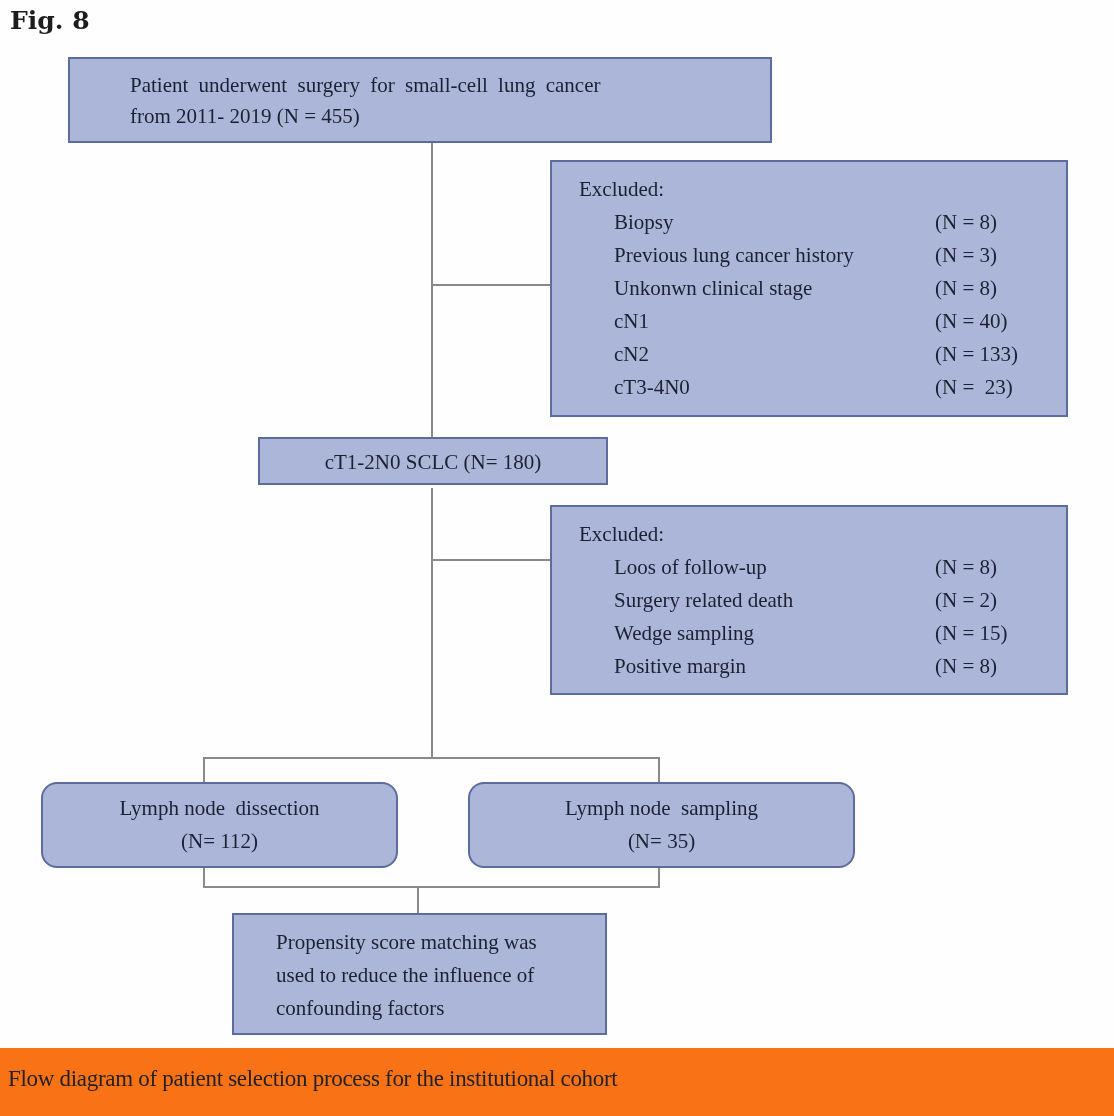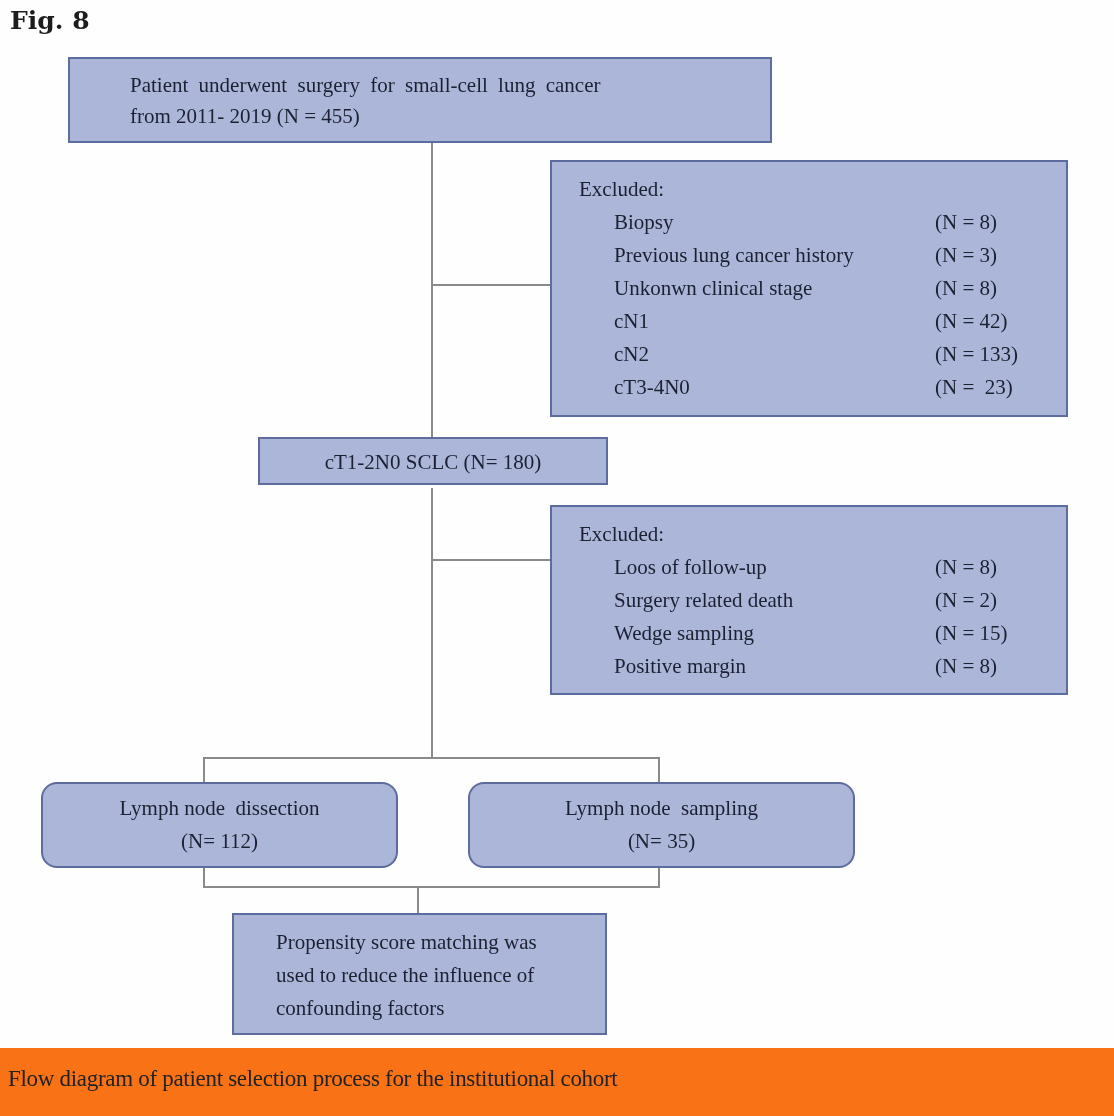--- a/index.html
+++ b/index.html
@@ -98,21 +98,21 @@
     <div class="xrow">
       <span>Previous lung cancer history</span>
       <span class="xcount">(N = 3)</span>
     </div>
     <div class="xrow">
       <span>Unkonwn clinical stage</span>
       <span class="xcount">(N = 8)</span>
     </div>
     <div class="xrow">
       <span>cN1</span>
-      <span class="xcount">(N = 42)</span>
+      <span class="xcount">(N = 40)</span>
     </div>
     <div class="xrow">
       <span>cN2</span>
       <span class="xcount">(N = 133)</span>
     </div>
     <div class="xrow">
       <span>cT3-4N0</span>
       <span class="xcount">(N =  23)</span>
     </div>
   </div>

